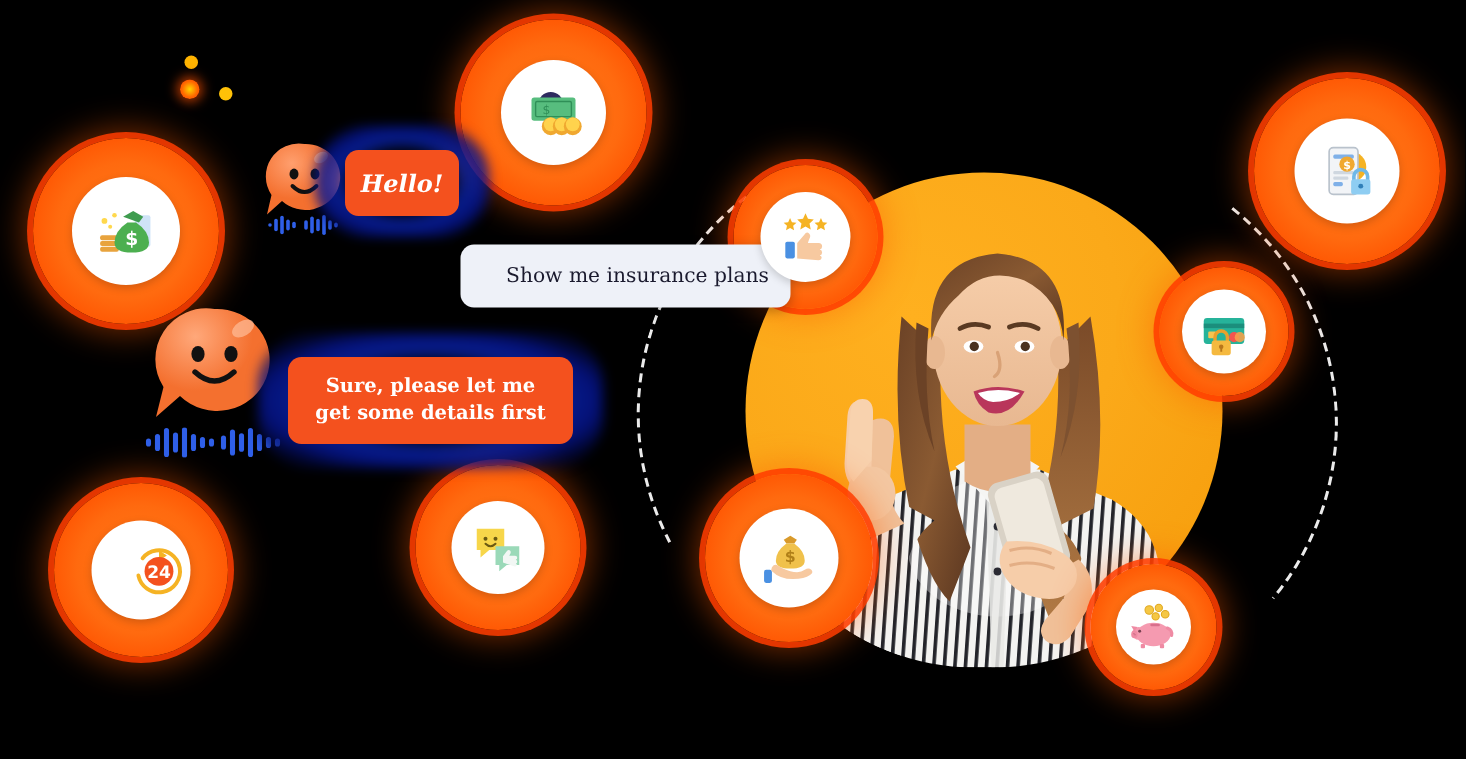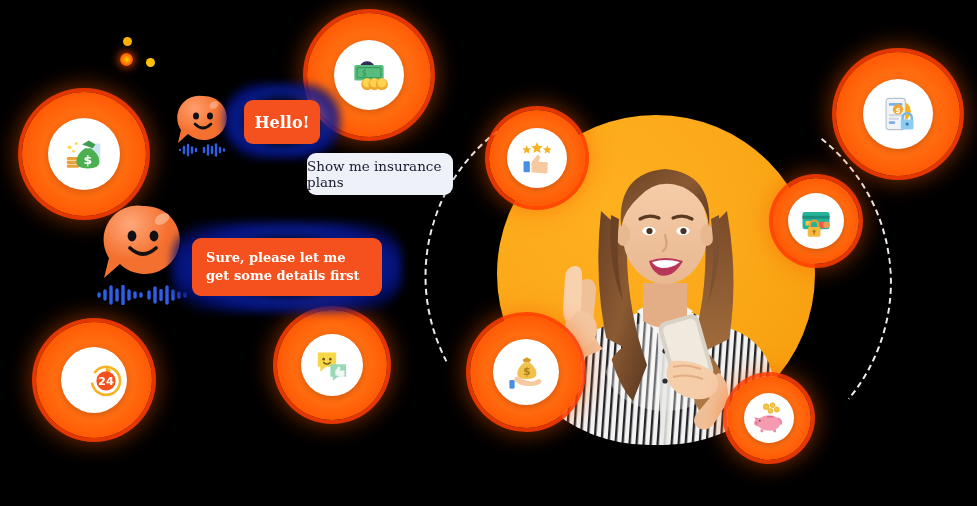--- a/index.html
+++ b/index.html
@@ -337,28 +337,28 @@
         <line x1="26" y1="5" x2="26" y2="9"></line>
         <line x1="30" y1="2.5" x2="30" y2="11.5"></line>
         <line x1="34" y1="4" x2="34" y2="10"></line>
         <line x1="38" y1="1.5" x2="38" y2="12.5"></line>
         <line x1="42" y1="5" x2="42" y2="9"></line>
         <line x1="46" y1="6.5" x2="46" y2="7.5"></line>
       </g>
     </svg>
   </div>
 
-  <div class="glow-wrap" style="left:244px;top:100px;width:76px;height:42px;">
+  <div class="glow-wrap" style="left:230px;top:100px;width:76px;height:42px;font-style:italic;">
     <div class="glow"></div>
     <div class="bubble-orange" style="width:76px;height:44px;display:flex;align-items:center;justify-content:center;font-size:16px;">
       <span>Hello!</span>
     </div>
   </div>
 
-  <div class="bubble-light" style="left:307px;top:153px;width:146px;height:42px;font-size:13.5px;">
+  <div class="bubble-light" style="left:307px;top:163px;width:204px;height:42px;font-size:13.5px;padding-left:16px;">
     <span>Show me insurance plans</span>
   </div>
 
   <div class="face" style="left:102px;top:203px;">
     <svg width="82" height="80" viewBox="0 0 82 80">
       <defs>
           <radialGradient id="fgB" cx="35%" cy="26%">
             <stop offset="0%" stop-color="#ffa87a"></stop>
             <stop offset="100%" stop-color="#f4702f"></stop>
           </radialGradient>
@@ -386,20 +386,20 @@
         <line x1="59" y1="3" x2="59" y2="17"></line>
         <line x1="65" y1="5.5" x2="65" y2="14.5"></line>
         <line x1="71" y1="2" x2="71" y2="18"></line>
         <line x1="77" y1="6" x2="77" y2="14"></line>
         <line x1="83" y1="8" x2="83" y2="12"></line>
         <line x1="89" y1="9" x2="89" y2="11"></line>
       </g>
     </svg>
   </div>
 
-  <div class="glow-wrap" style="left:192px;top:238px;width:190px;height:58px;">
+  <div class="glow-wrap" style="left:192px;top:238px;width:190px;height:58px;text-align:center;">
     <div class="glow"></div>
     <div class="bubble-orange" style="width:190px;height:58px;display:flex;align-items:center;font-size:13px;line-height:1.35;padding:0 14px;box-sizing:border-box;">
       <span>Sure, please let me get some details first</span>
     </div>
   </div>
 
 </div>
 
 </body></html>

